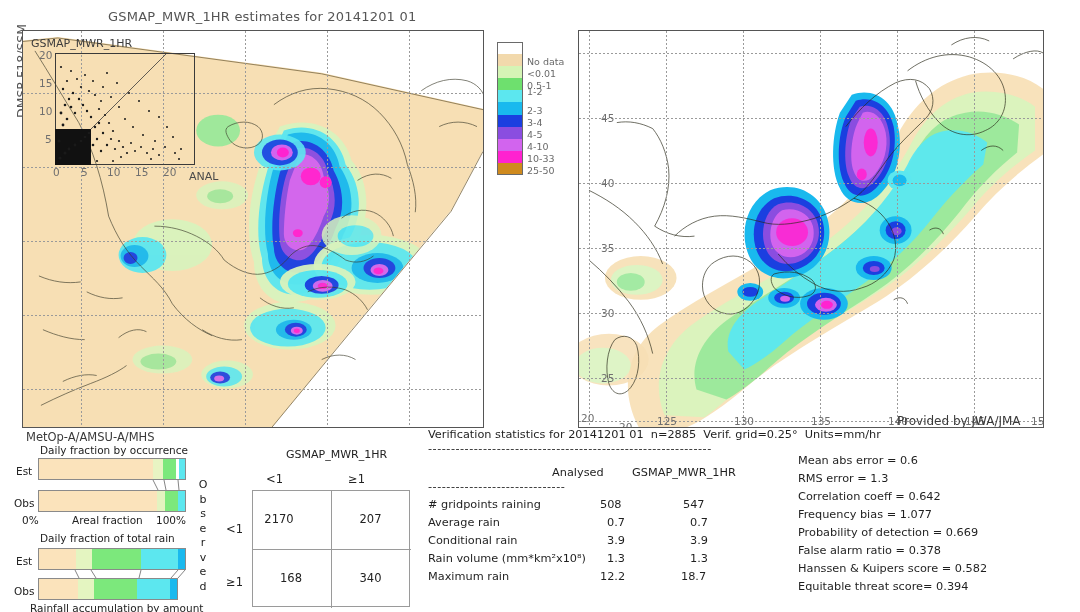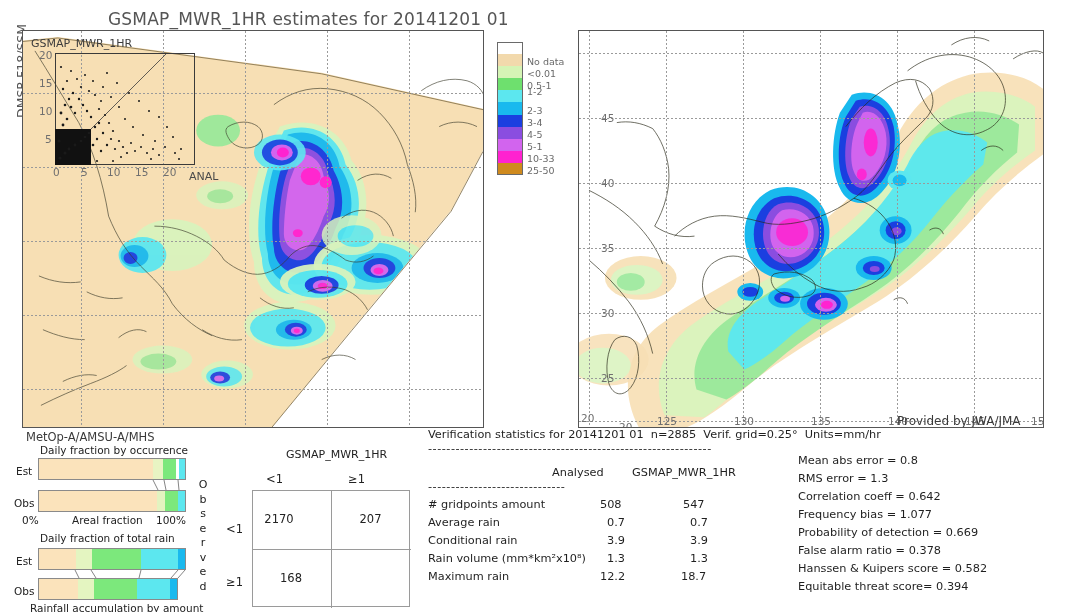--- a/index.html
+++ b/index.html
@@ -8,21 +8,21 @@
     width: 1080px; height: 612px;
     background: #ffffff;
     font-family: "DejaVu Sans", sans-serif;
     overflow: hidden;
   }
   #root { position: relative; width: 1080px; height: 612px; background: #fff; }
 
   .txt { position: absolute; color: #4a4a4a; white-space: pre; }
 
   
-  .paneltitle { font-size: 17px; letter-spacing: .2px; color: #555; }
+  .paneltitle { font-size: 13px; letter-spacing: .2px; color: #555; }
 
   .vlabel {
     position: absolute;
     transform-origin: 0 0;
     transform: rotate(-90deg);
     font-size: 12.5px; color: #555; white-space: pre;
   }
 
   
   .mapbox {
@@ -343,21 +343,21 @@
         <div class="cb-cell" style="background: rgb(255, 34, 208);"></div>
         <div class="cb-cell" style="background: rgb(207, 138, 30);"></div>
       </div>
   <div class="cb-lbl" style="top: 14.1px;">No data</div>
       <div class="cb-lbl" style="top: 26.2px;">&lt;0.01</div>
       <div class="cb-lbl" style="top: 38.3px;">0.5-1</div>
       <div class="cb-lbl" style="top: 44px;">1-2</div>
       <div class="cb-lbl" style="top: 62.5px;">2-3</div>
       <div class="cb-lbl" style="top: 74.6px;">3-4</div>
       <div class="cb-lbl" style="top: 86.7px;">4-5</div>
-      <div class="cb-lbl" style="top: 98.8px;">5-1</div>
+      <div class="cb-lbl" style="top: 98.8px;">4-10</div>
       <div class="cb-lbl" style="top: 110.9px;">10-33</div>
       <div class="cb-lbl" style="top: 123px;">25-50</div>
     </div>
 
 
   <div class="mapbox" id="rightmap" style="left:578px; top:30px; width:466px; height:398px;">
     <svg class="maplayer" viewBox="0 0 466 398" preserveAspectRatio="none">
       <defs>
           <clipPath id="rclip">
             <rect x="0" y="0" width="466" height="398"></rect>
@@ -615,52 +615,53 @@
     <div class="smalllbl" style="left:8px; top:78px; font-size:11.5px;">&lt;1</div>
     <div class="smalllbl" style="left:8px; top:131px; font-size:11.5px;">≥1</div>
 
     <div class="ct-grid" style="left:34px; top:46px; width:158px; height:117px;">
       <div class="ct-vline" style="left:78px; top:0; height:117px;"></div>
       <div class="ct-hline" style="top:58px; left:0; width:158px;"></div>
     </div>
     <div class="ct-cell" style="left:34px; top:46px; width:54px; height:58px;">2170</div>
     <div class="ct-cell" style="left:113px; top:46px; width:79px; height:58px;">207</div>
     <div class="ct-cell" style="left:34px; top:105px; width:78px; height:58px;">168</div>
+    <div class="ct-cell" style="left:113px; top:105px; width:79px; height:58px;">340</div>
   </div>
 
   <div style="position:absolute; left:428px; top:428px; width:652px; height:168px;">
 
     <div class="txt stat" style="left:0px; top:0px;">Verification statistics for 20141201 01  n=2885  Verif. grid=0.25°  Units=mm/hr</div>
     <div class="txt dash" style="left:0px; top:14px;">--------------------------------------------------------------</div>
 
     <div class="txt stat" style="left:124px; top:38px;">Analysed</div>
     <div class="txt stat" style="left:204px; top:38px;">GSMAP_MWR_1HR</div>
     <div class="txt dash" style="left:0px; top:52px;">------------------------------</div>
 
-    <div class="txt stat" style="left:0px; top:70px;"># gridpoints amount</div>
+    <div class="txt stat" style="left:0px; top:70px;"># gridpoints raining</div>
     <div class="txt stat" style="left:172px; top:70px;">508</div>
     <div class="txt stat" style="left:255px; top:70px;">547</div>
 
     <div class="txt stat" style="left:0px; top:88px;">Average rain</div>
     <div class="txt stat" style="left:179px; top:88px;">0.7</div>
     <div class="txt stat" style="left:262px; top:88px;">0.7</div>
 
     <div class="txt stat" style="left:0px; top:106px;">Conditional rain</div>
     <div class="txt stat" style="left:179px; top:106px;">3.9</div>
     <div class="txt stat" style="left:262px; top:106px;">3.9</div>
 
     <div class="txt stat" style="left:0px; top:124px;">Rain volume (mm*km²x10⁸)</div>
     <div class="txt stat" style="left:179px; top:124px;">1.3</div>
     <div class="txt stat" style="left:262px; top:124px;">1.3</div>
 
     <div class="txt stat" style="left:0px; top:142px;">Maximum rain</div>
     <div class="txt stat" style="left:172px; top:142px;">12.2</div>
     <div class="txt stat" style="left:253px; top:142px;">18.7</div>
 
-    <div class="txt stat" style="left:370px; top:26px;">Mean abs error = 0.8</div>
+    <div class="txt stat" style="left:370px; top:26px;">Mean abs error = 0.6</div>
     <div class="txt stat" style="left:370px; top:44px;">RMS error = 1.3</div>
     <div class="txt stat" style="left:370px; top:62px;">Correlation coeff = 0.642</div>
     <div class="txt stat" style="left:370px; top:80px;">Frequency bias = 1.077</div>
     <div class="txt stat" style="left:370px; top:98px;">Probability of detection = 0.669</div>
     <div class="txt stat" style="left:370px; top:116px;">False alarm ratio = 0.378</div>
     <div class="txt stat" style="left:370px; top:134px;">Hanssen &amp; Kuipers score = 0.582</div>
     <div class="txt stat" style="left:370px; top:152px;">Equitable threat score= 0.394</div>
   </div>
 
 </div>

